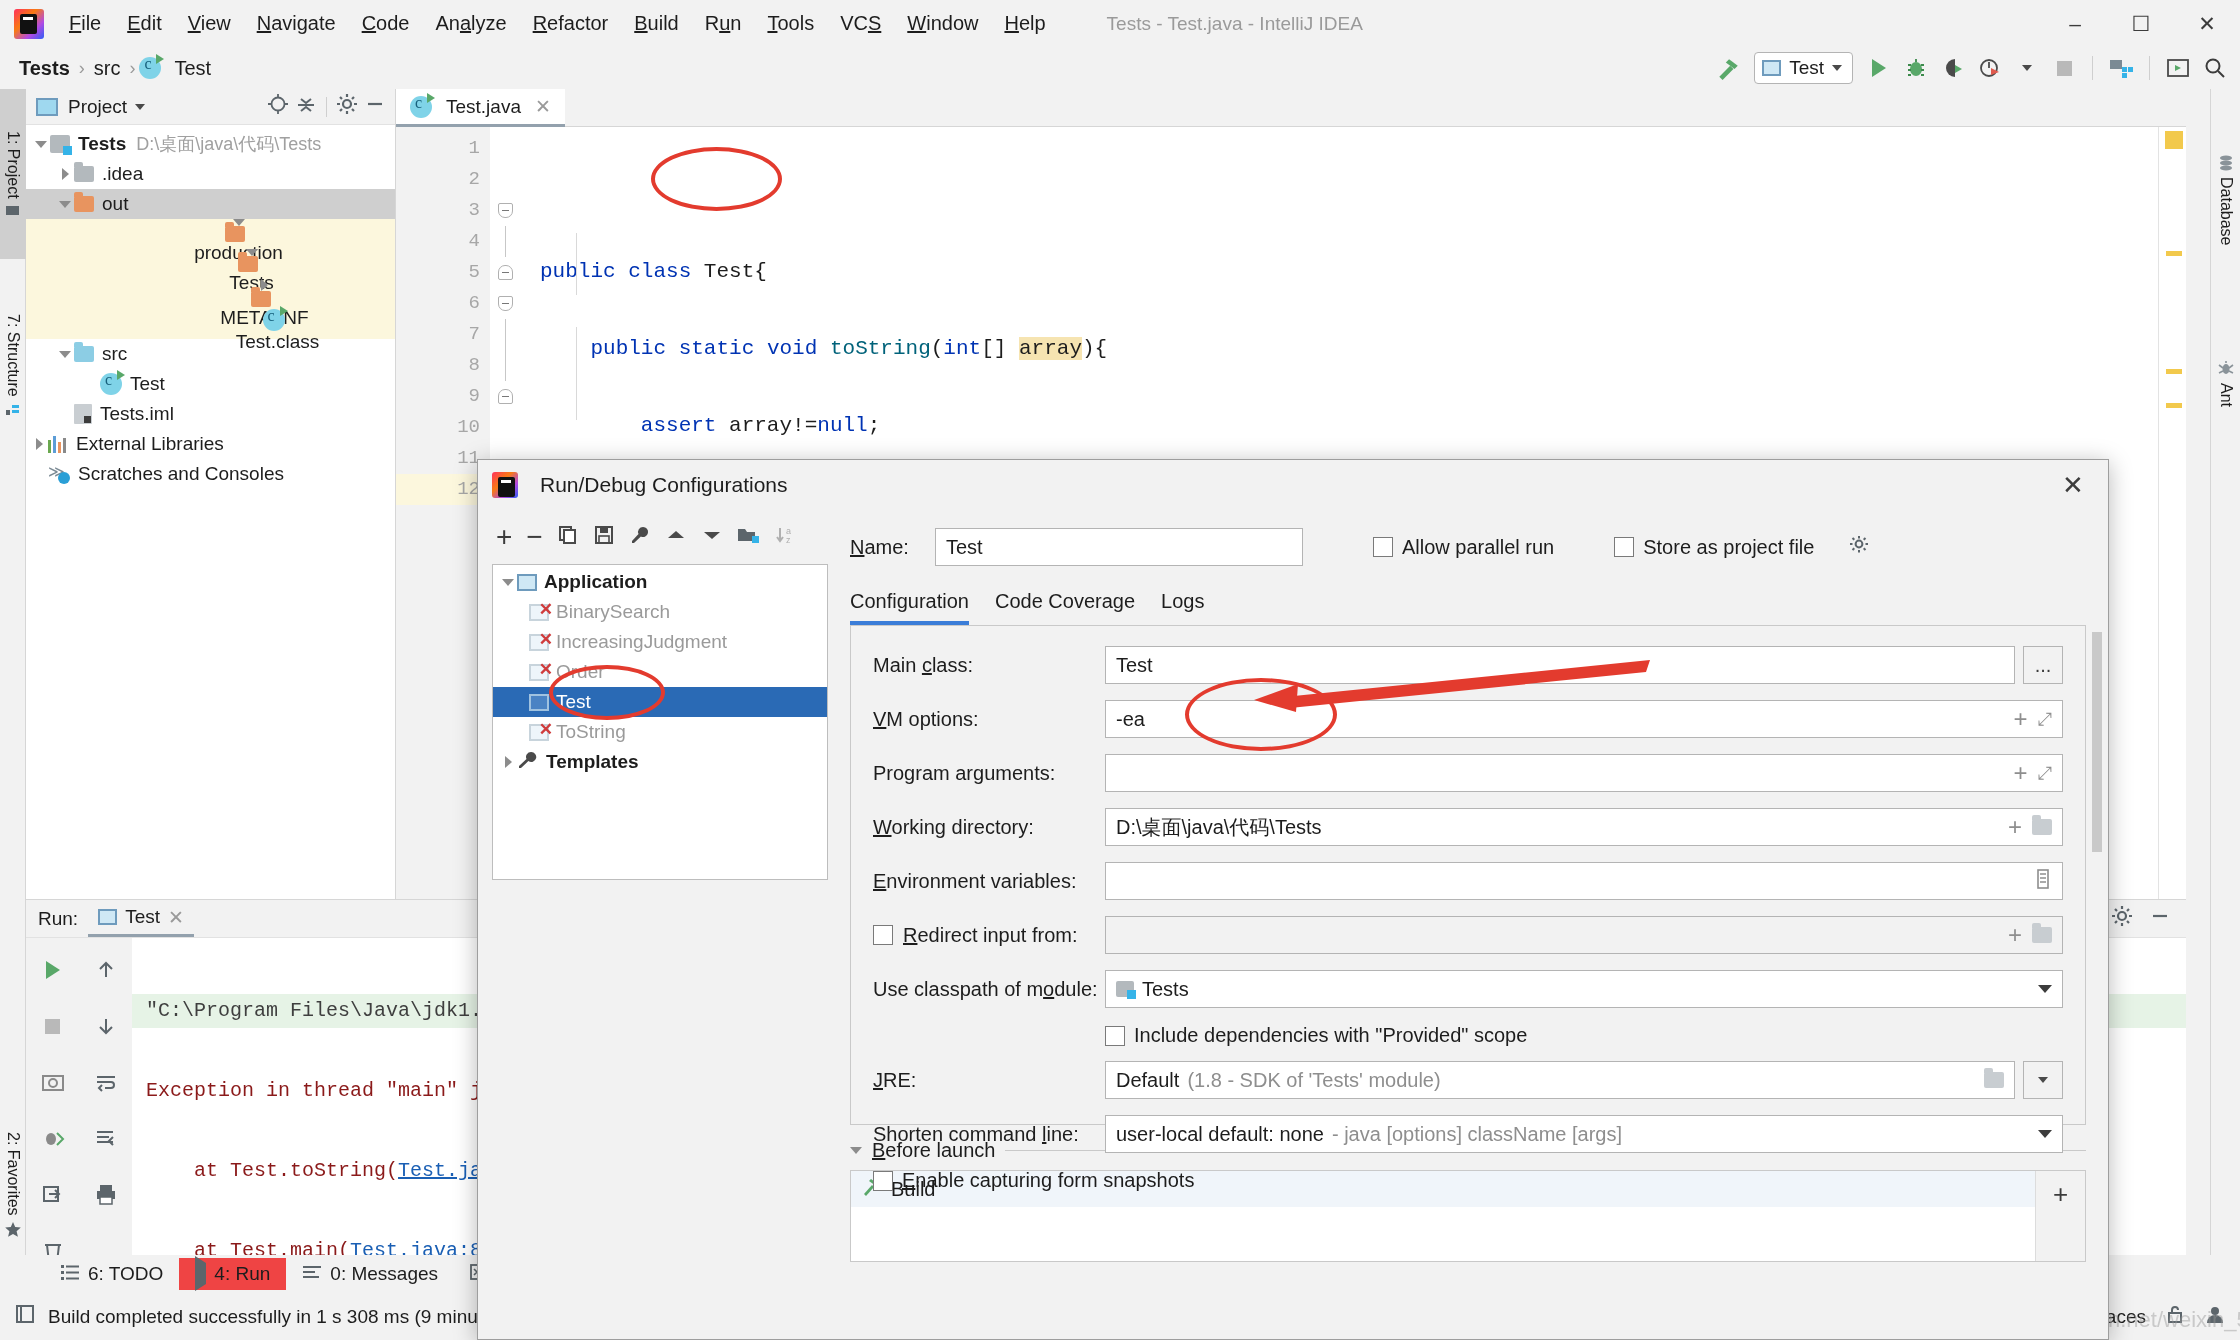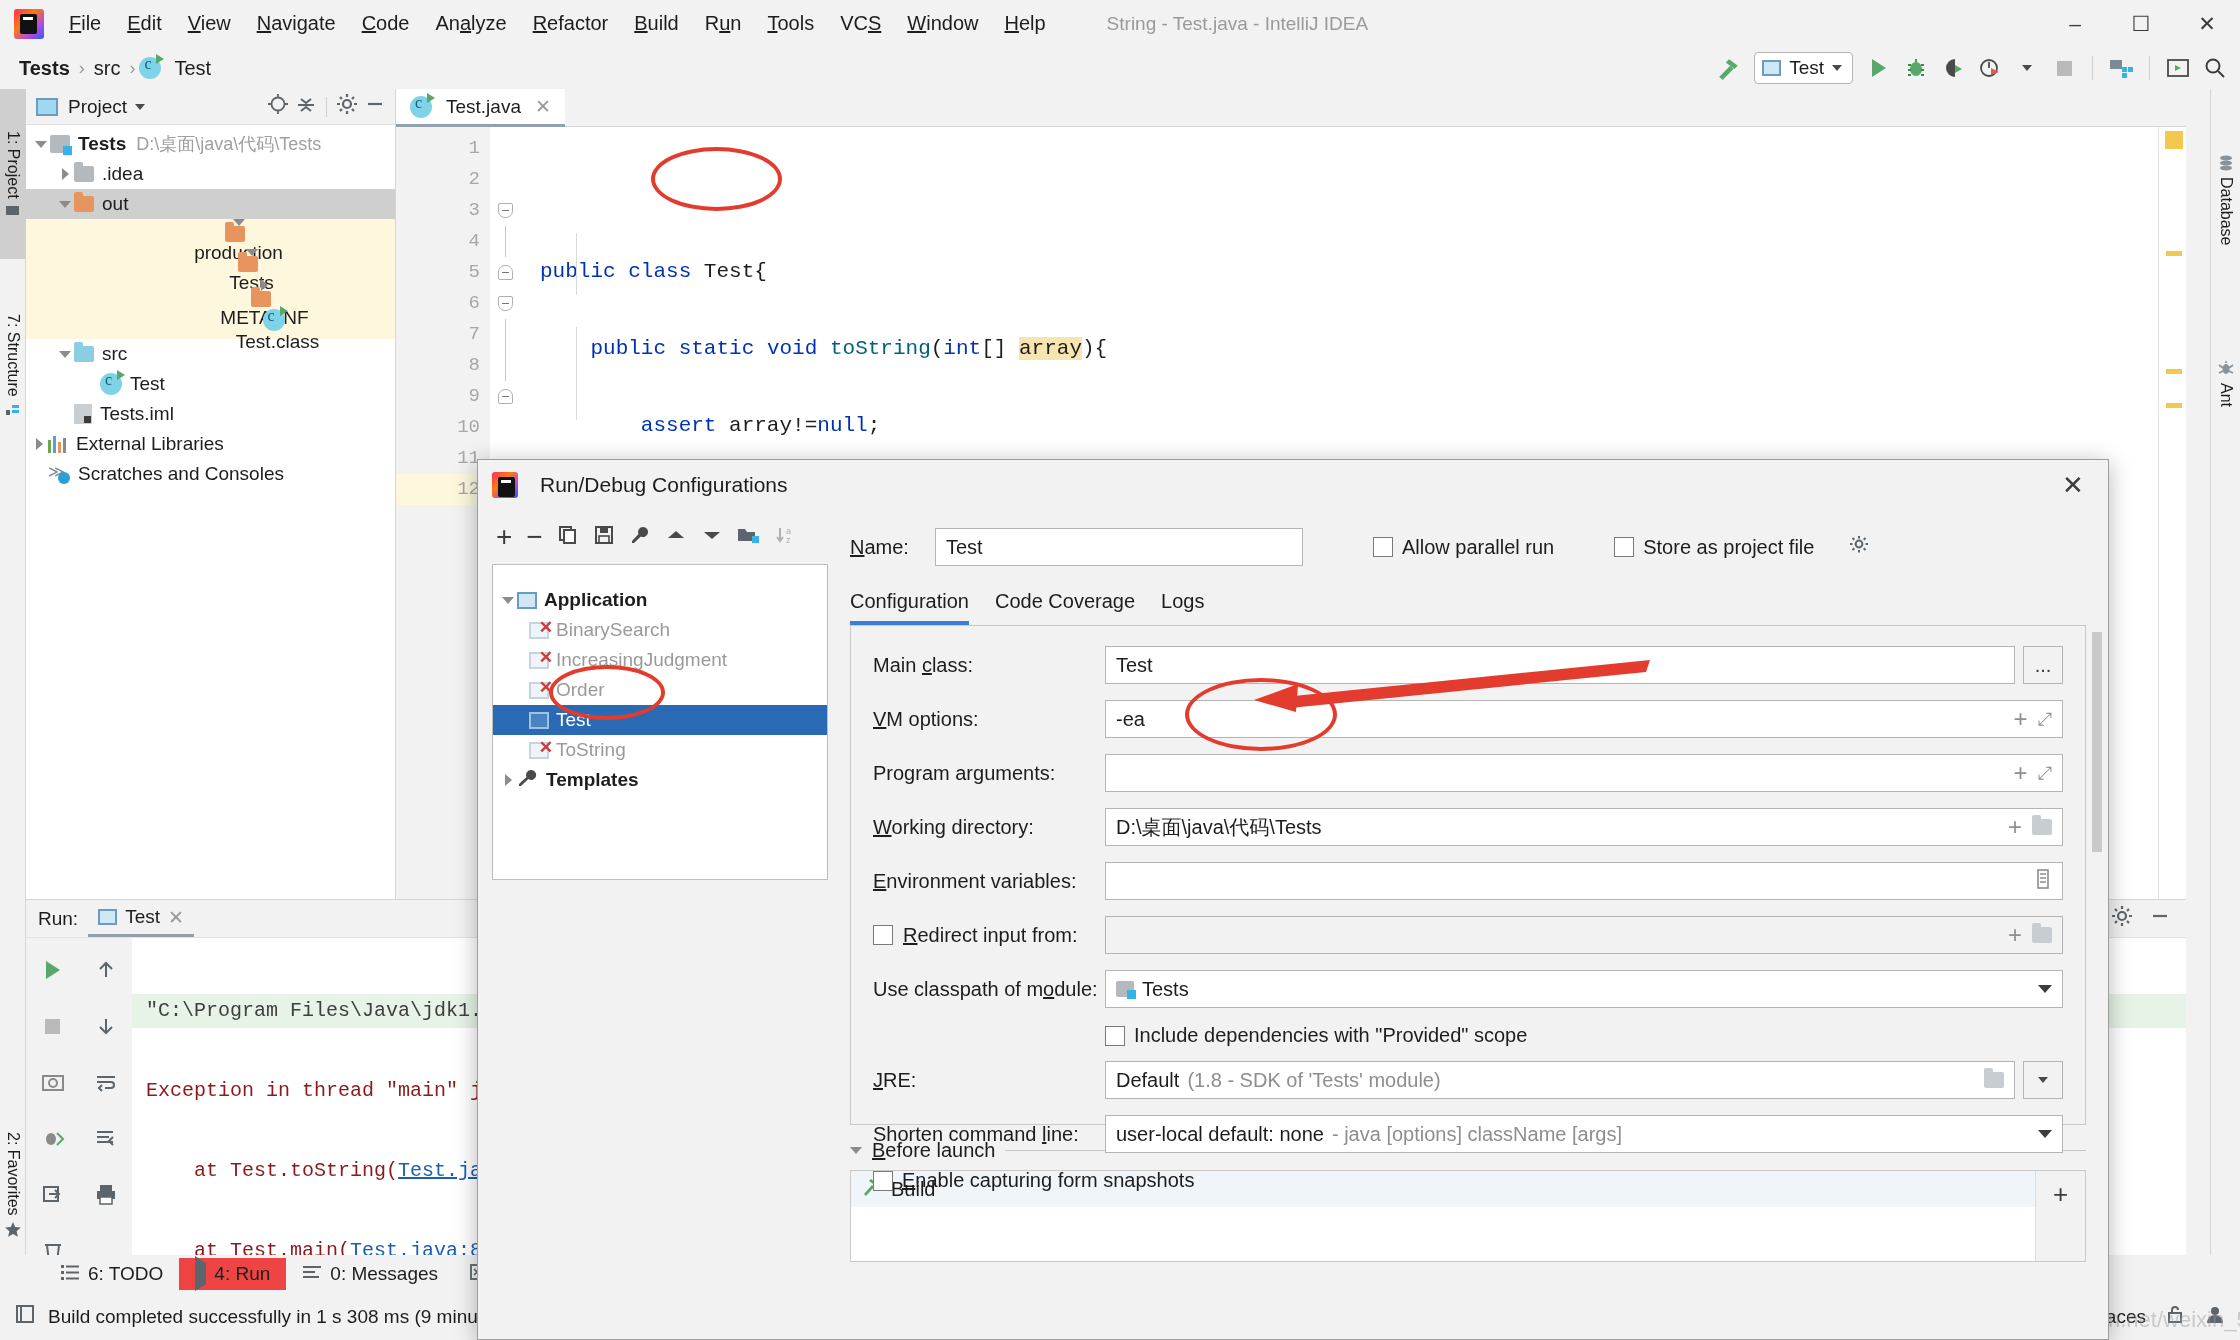--- a/index.html
+++ b/index.html
@@ -240,21 +240,21 @@
   }
   .dlg-title {
     height: 50px; display: flex; align-items: center; padding: 0 14px; gap: 10px;
   }
   .dlg-title-text { font-size: 21px; }
   .dlg-close { margin-left: auto; font-size: 26px; color: #3c3c3c; width: 42px; text-align: center; }
   .dlg-body { display: flex; height: 831px; }
   .dlg-left { width: 350px; padding: 8px 0 0 14px; }
   .cfg-toolbar { display: flex; align-items: center; gap: 14px; height: 38px; padding-left: 4px; }
   .cfg-tree {
-    background: #fff; border: 1px solid #bdbdbd; height: 316px; margin-top: 8px; padding-top: 20px;
+    background: #fff; border: 1px solid #bdbdbd; height: 316px; margin-top: 8px; padding-top: 2px;
     font-size: 19px;
   }
   .cfgrow { display: flex; align-items: center; height: 30px; padding-left: 6px; white-space: nowrap; }
   .cfgrow.sel { background: #2a6ab5; color: #fff; }
   .cfg-appico { width: 20px; height: 17px; border: 2px solid #6e9bbd; background: #cfe8f5; flex:none; margin-right: 7px; }
   .cfg-appico.dis { border-color: #c8d4dc; background: #eef5fa; position: relative; }
   .cfg-x { color: #cf3b3b; font-weight: bold; font-size: 17px; position: absolute; right: -6px; top: -7px; }
   .dis-label { color: #9a9a9a; }
   .dlg-right { flex: 1; padding: 18px 22px 0 22px; position: relative; }
   .namerow { display: flex; align-items: center; gap: 26px; }
@@ -326,21 +326,21 @@
       <div class="menu-item"><span class="mn">C</span>ode</div>
       <div class="menu-item">An<span class="mn">a</span>lyze</div>
       <div class="menu-item"><span class="mn">R</span>efactor</div>
       <div class="menu-item"><span class="mn">B</span>uild</div>
       <div class="menu-item">R<span class="mn">u</span>n</div>
       <div class="menu-item"><span class="mn">T</span>ools</div>
       <div class="menu-item">VC<span class="mn">S</span></div>
       <div class="menu-item"><span class="mn">W</span>indow</div>
       <div class="menu-item"><span class="mn">H</span>elp</div>
     </div>
-    <div class="win-title">String - Test.java - IntelliJ IDEA</div>
+    <div class="win-title">Tests - Test.java - IntelliJ IDEA</div>
     <div class="wincontrols">
       <div class="wc">–</div>
       <div class="wc">☐</div>
       <div class="wc close">✕</div>
     </div>
   </div>
 
   <div class="navrow">
     <div class="crumbs">
       <span class="crumb bold">Tests</span>

